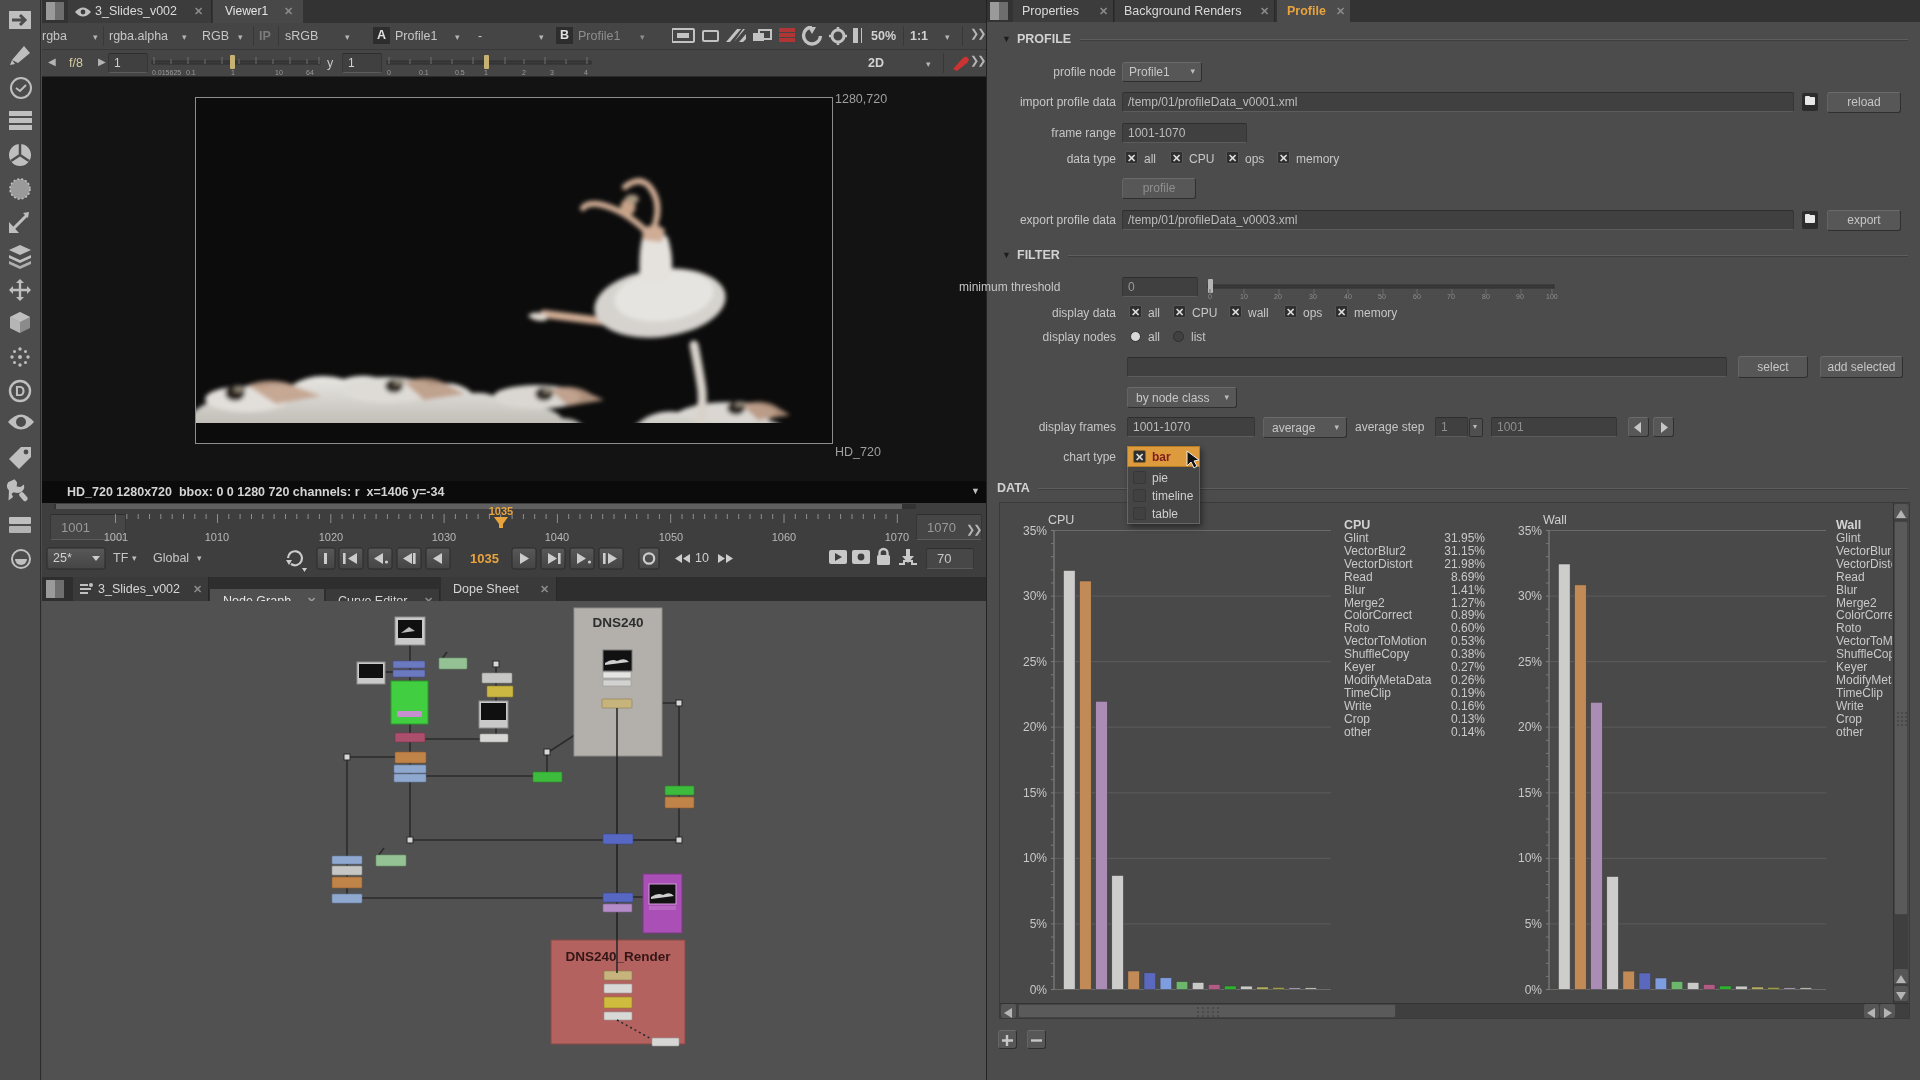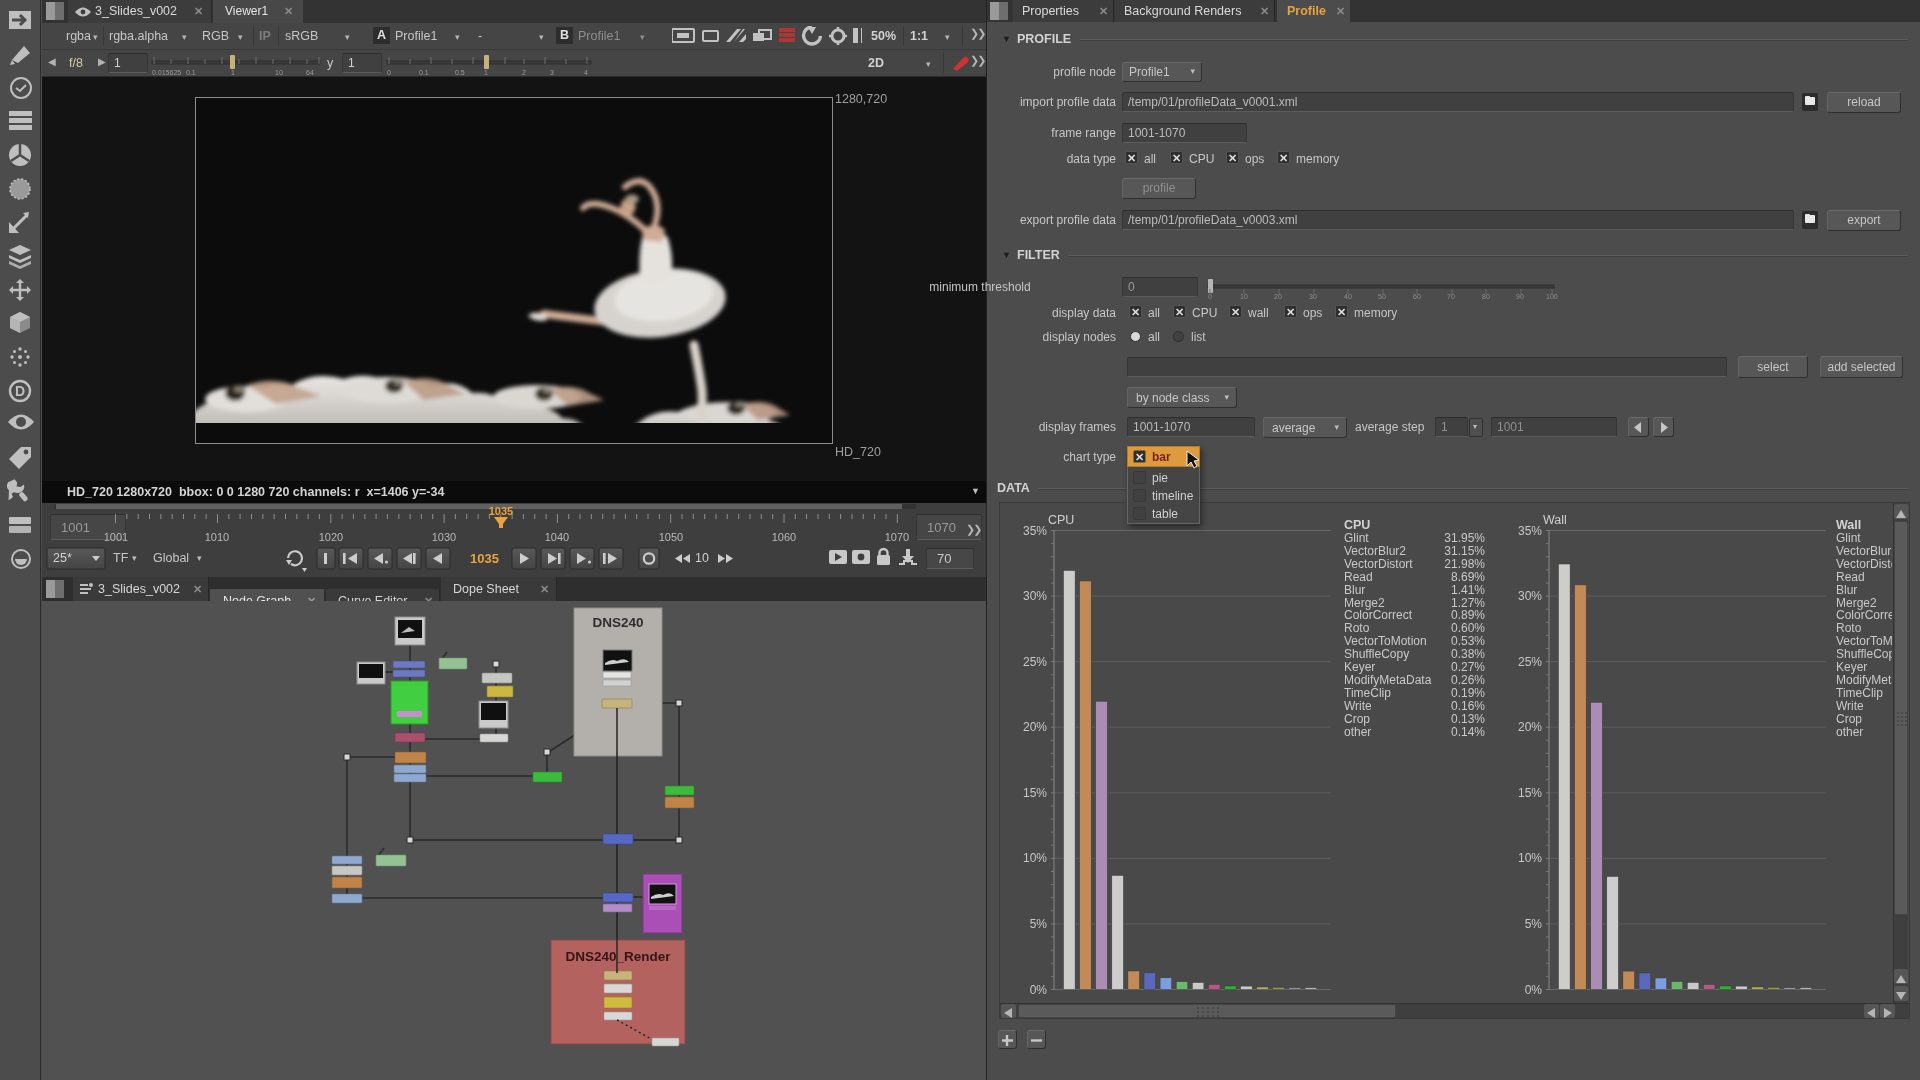--- a/index.html
+++ b/index.html
@@ -140,21 +140,21 @@
     <div class="abs" style="left:171px;top:0;width:90px;height:23px;background:#484848;">
       <span class="txt" style="left:12px;top:4px;color:#e4e4e4;font-size:12px;">Viewer1</span>
         <span class="abs tabx" style="left:64px;top:5px;">✕</span>
     </div>
   </div>
 
   <div class="abs" style="left:42px;top:23px;width:944px;height:54px;background:#454545;border-bottom:1px solid #2b2b2b;"></div>
   <div class="abs" style="left:42px;top:49px;width:944px;height:1px;background:#383838;"></div>
 
   <div class="abs" style="left:42px;top:23px;width:944px;height:26px;color:#c6c6c6;font-size:12.5px;">
-    <span class="abs" style="left:24px;top:6px;">rgba</span>
+    <span class="abs" style="left:0;top:6px;">rgba</span>
       <span class="abs arr" style="left:51px;top:9px;">▾</span>
     <div class="abs" style="left:61px;top:3px;width:1px;height:20px;background:#383838;"></div>
     <span class="abs" style="left:67px;top:6px;">rgba.alpha</span>
       <span class="abs arr" style="left:140px;top:9px;">▾</span>
     <span class="abs" style="left:160px;top:6px;">RGB</span>
       <span class="abs arr" style="left:196px;top:9px;">▾</span>
     <div class="abs" style="left:211px;top:3px;width:1px;height:20px;background:#383838;"></div>
     <span class="abs" style="left:217px;top:6px;color:#7c7c7c;font-weight:bold;">IP</span>
     <div class="abs" style="left:236px;top:3px;width:1px;height:20px;background:#383838;"></div>
     <span class="abs" style="left:243px;top:6px;">sRGB</span>
@@ -651,21 +651,21 @@
   <div class="abs" style="left:1802px;top:211px;width:16px;height:18px;background:#2c2c2c;border-radius:2px;">
       <div style="position:absolute;left:3px;top:4px;width:10px;height:8px;background:#e8e8e8;border-radius:1px;"></div>
       <div style="position:absolute;left:3px;top:3px;width:5px;height:3px;background:#e8e8e8;border-radius:1px;"></div>
     </div>
   <div class="btn" style="left:1827px;top:210px;width:74px;height:21px;line-height:19px;">export</div>
 
   <span class="abs" style="left:1002px;top:250px;color:#1e1e1e;font-size:9px;">▼</span>
   <span class="txt" style="left:1017px;top:248px;font-size:12.5px;font-weight:bold;color:#d2d2d2;">FILTER</span>
   <div class="abs" style="left:1068px;top:255px;width:840px;height:1px;background:#5e5e5e;box-shadow:0 1px 0 #3e3e3e;"></div>
 
-  <div class="txt" style="left:900px;top:280px;width:160px;text-align:center;">minimum threshold</div>
+  <div class="txt" style="left:959px;top:280px;width:160px;text-align:left;">minimum threshold</div>
   <div class="field" style="left:1122px;top:277px;width:76px;height:20px;color:#9a9a9a;">0</div>
   <svg width="356" height="26" style="position:absolute;left:1204px;top:274px">
     <rect x="4" y="11" width="346" height="3" fill="#3a3a3a" stroke="#2e2e2e" stroke-width="1"></rect>
     <rect x="4" y="5" width="5" height="14" rx="1" fill="#b5b5b5"></rect>
     <g stroke="#6a6a6a" stroke-width="1">
       <path d="M6 15v5M40 15v5M75 15v5M110 15v5M144 15v5M179 15v5M213 15v5M248 15v5M282 15v5M317 15v5M348 15v5"></path>
     </g>
     <g fill="#8e8e8e" font-size="7" font-family="Liberation Sans">
       <text x="4" y="25">0</text>
         <text x="36" y="25">10</text>

